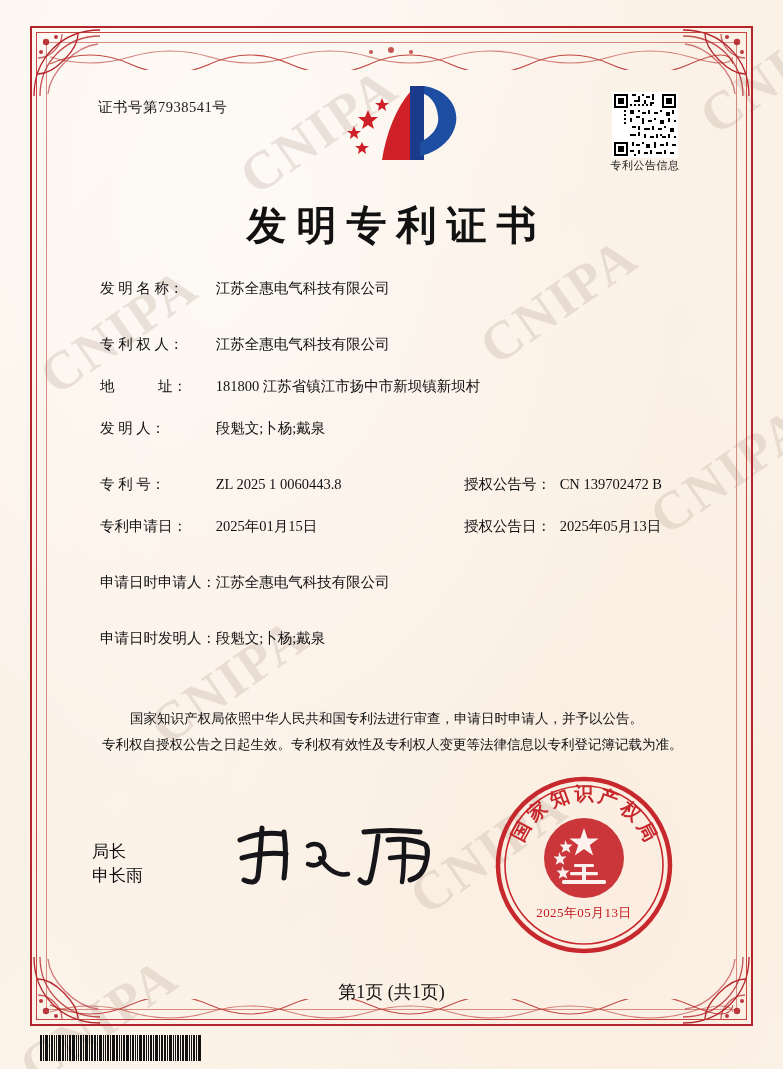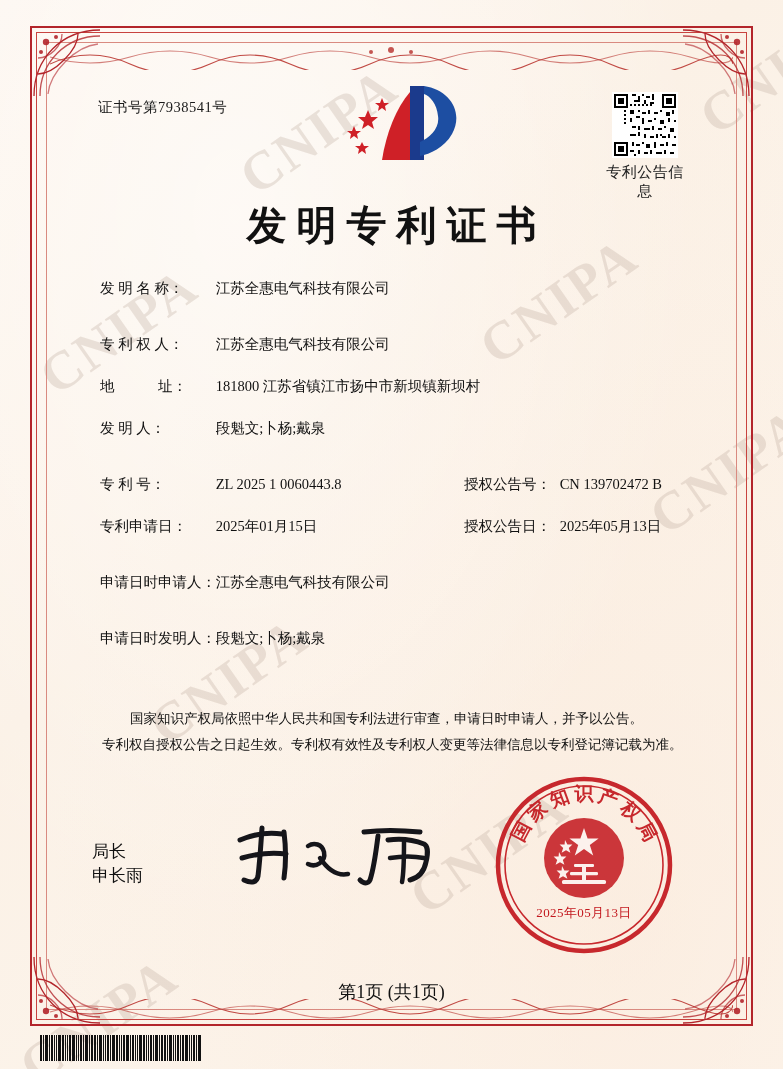--- a/index.html
+++ b/index.html
@@ -118,22 +118,21 @@
     right: 32px; top: 22px;
     width: 92px;
     text-align: center;
   }
   .qr {
     width: 66px; height: 66px;
     margin: 0 auto;
     background-color: #ffffff;
   }
   .qr-label {
-    margin-top: 5px;
-    font-size: 15px;
+    font-size: 11px;
     color: #222;
     letter-spacing: 0.5px;
     text-align: center;
   }
 
   .title {
     position: absolute;
     left: 0; right: 0;
     top: 128px;
     text-align: center;

